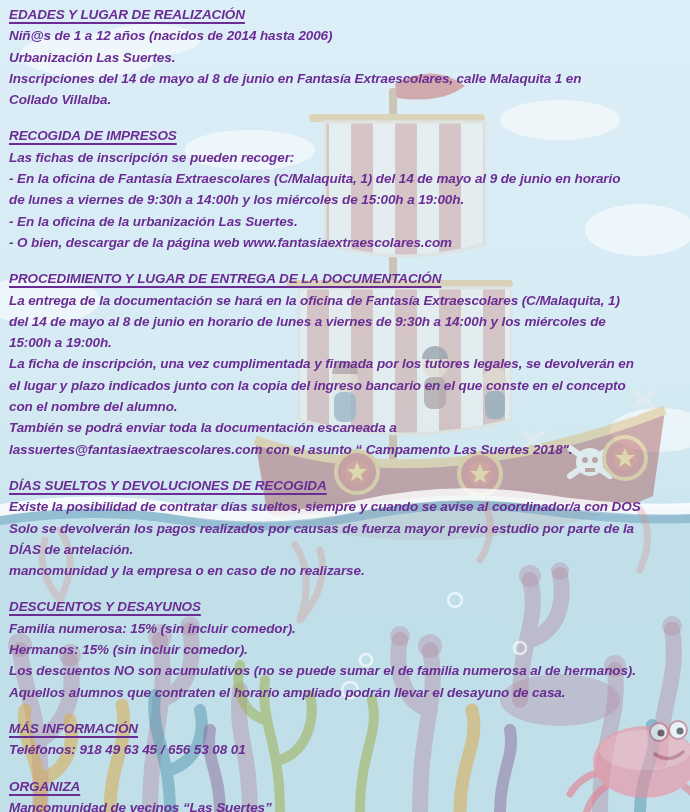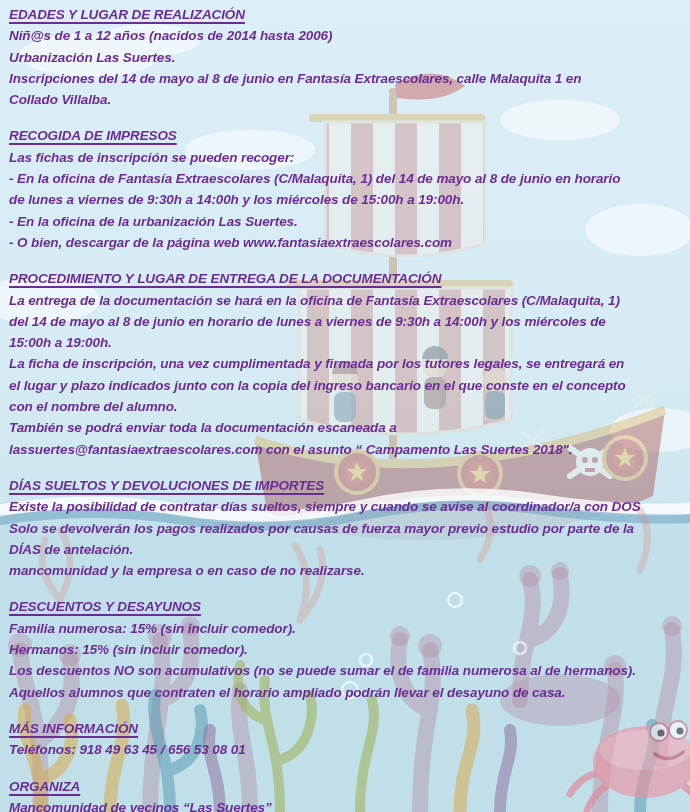--- a/index.html
+++ b/index.html
@@ -192,38 +192,38 @@
     <section class="doc-section">
       <div class="heading">EDADES Y LUGAR DE REALIZACIÓN</div>
       <div class="line">Niñ@s de 1 a 12 años (nacidos de 2014 hasta 2006)</div>
       <div class="line">Urbanización Las Suertes.</div>
       <div class="line">Inscripciones del 14 de mayo al 8 de junio en Fantasía Extraescolares, calle Malaquita 1 en</div>
       <div class="line">Collado Villalba.</div>
     </section>
     <section class="doc-section">
       <div class="heading">RECOGIDA DE IMPRESOS</div>
       <div class="line">Las fichas de inscripción se pueden recoger:</div>
-      <div class="line">- En la oficina de Fantasía Extraescolares (C/Malaquita, 1) del 14 de mayo al 8 de junio en horario</div>
+      <div class="line">- En la oficina de Fantasía Extraescolares (C/Malaquita, 1) del 14 de mayo al 9 de junio en horario</div>
       <div class="line">de lunes a viernes de 9:30h a 14:00h y los miércoles de 15:00h a 19:00h.</div>
       <div class="line">- En la oficina de la urbanización Las Suertes.</div>
       <div class="line">- O bien, descargar de la página web www.fantasiaextraescolares.com</div>
     </section>
     <section class="doc-section">
       <div class="heading">PROCEDIMIENTO Y LUGAR DE ENTREGA DE LA DOCUMENTACIÓN</div>
       <div class="line">La entrega de la documentación se hará en la oficina de Fantasía Extraescolares (C/Malaquita, 1)</div>
       <div class="line">del 14 de mayo al 8 de junio en horario de lunes a viernes de 9:30h a 14:00h y los miércoles de</div>
       <div class="line">15:00h a 19:00h.</div>
-      <div class="line">La ficha de inscripción, una vez cumplimentada y firmada por los tutores legales, se entregará en</div>
+      <div class="line">La ficha de inscripción, una vez cumplimentada y firmada por los tutores legales, se devolverán en</div>
       <div class="line">el lugar y plazo indicados junto con la copia del ingreso bancario en el que conste en el concepto</div>
       <div class="line">con el nombre del alumno.</div>
       <div class="line">También se podrá enviar toda la documentación escaneada a</div>
       <div class="line">lassuertes@fantasiaextraescolares.com con el asunto “ Campamento Las Suertes 2018".</div>
     </section>
     <section class="doc-section">
-      <div class="heading">DÍAS SUELTOS Y DEVOLUCIONES DE IMPORTES</div>
+      <div class="heading">DÍAS SUELTOS Y DEVOLUCIONES DE RECOGIDA</div>
       <div class="line">Existe la posibilidad de contratar días sueltos, siempre y cuando se avise al coordinador/a con DOS</div>
       <div class="line">Solo se devolverán los pagos realizados por causas de fuerza mayor previo estudio por parte de la</div>
       <div class="line">DÍAS de antelación.</div>
       <div class="line">mancomunidad y la empresa o en caso de no realizarse.</div>
     </section>
     <section class="doc-section">
       <div class="heading">DESCUENTOS Y DESAYUNOS</div>
       <div class="line">Familia numerosa: 15% (sin incluir comedor).</div>
       <div class="line">Hermanos: 15% (sin incluir comedor).</div>
       <div class="line">Los descuentos NO son acumulativos (no se puede sumar el de familia numerosa al de hermanos).</div>

